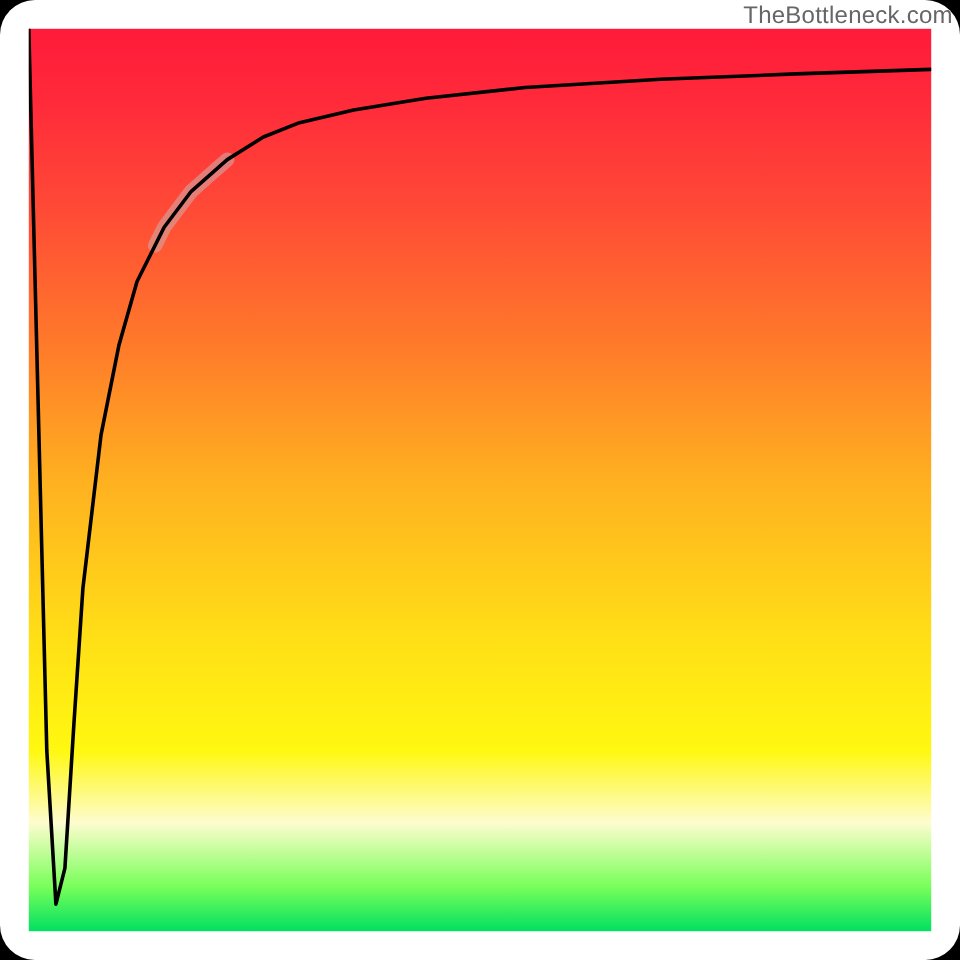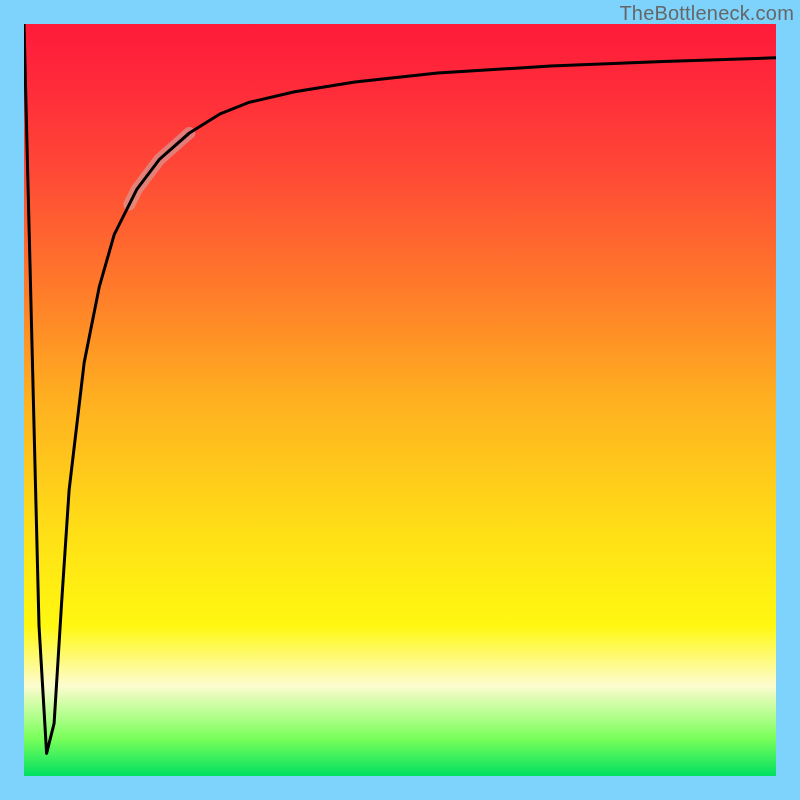--- a/index.html
+++ b/index.html
@@ -8,21 +8,22 @@
     width: 800px;
     height: 800px;
     background: #000;
     font-family: Arial, Helvetica, sans-serif;
     overflow: hidden;
   }
   .frame {
     position: relative;
     width: 800px;
     height: 800px;
-    background: #7dd3fc;
+    background: #ffffff;
+    border-radius: 29px;
   }
   .plot-area {
     position: absolute;
     left: 24px;
     top: 24px;
     width: 752px;
     height: 752px;
     background: linear-gradient(to bottom,
       #ff1a3a 0%,
       #ff2a3a 8%,

